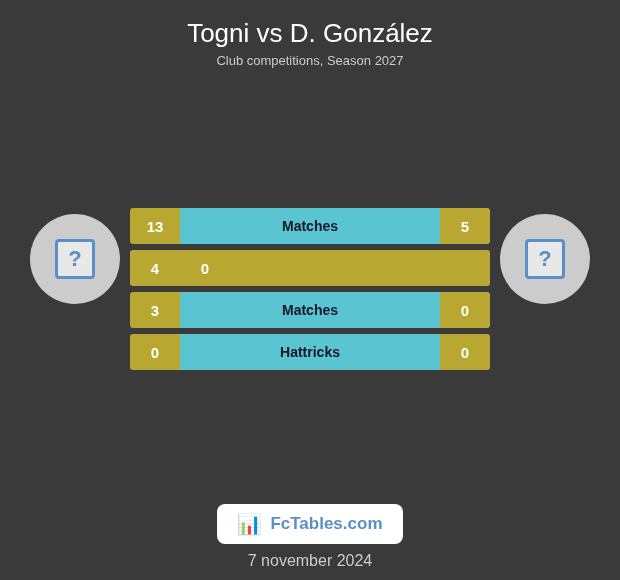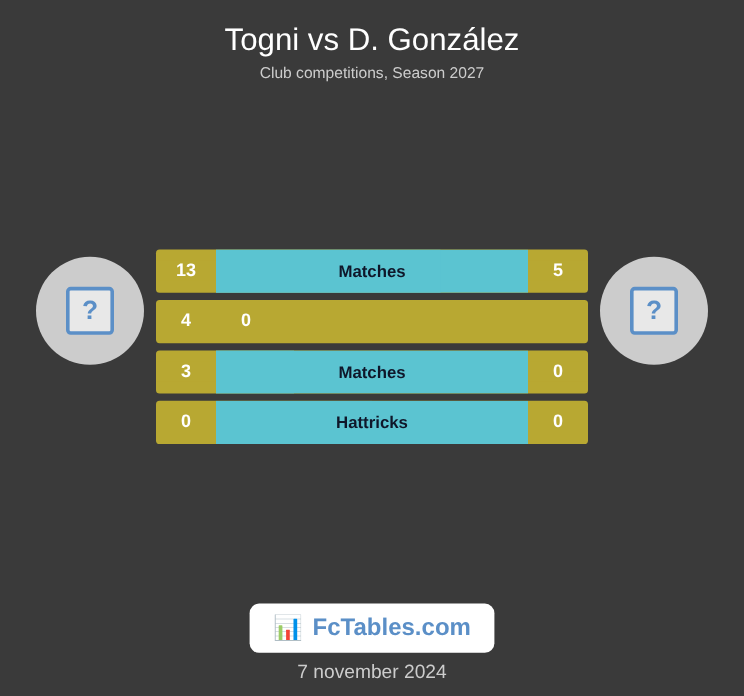--- a/index.html
+++ b/index.html
@@ -152,21 +152,21 @@
       gap: 8px;
       margin-bottom: 8px;
     }
 
     .footer-logo .chart-icon {
       font-size: 20px;
       color: #3a3a3a;
     }
 
     .footer-logo .logo-text {
-      font-size: 20px;
+      font-size: 17px;
       font-weight: bold;
       color: #333;
     }
 
     .footer-logo .logo-text span {
       color: #5b8fc7;
     }
 
     .footer-date {
       font-size: 16px;

